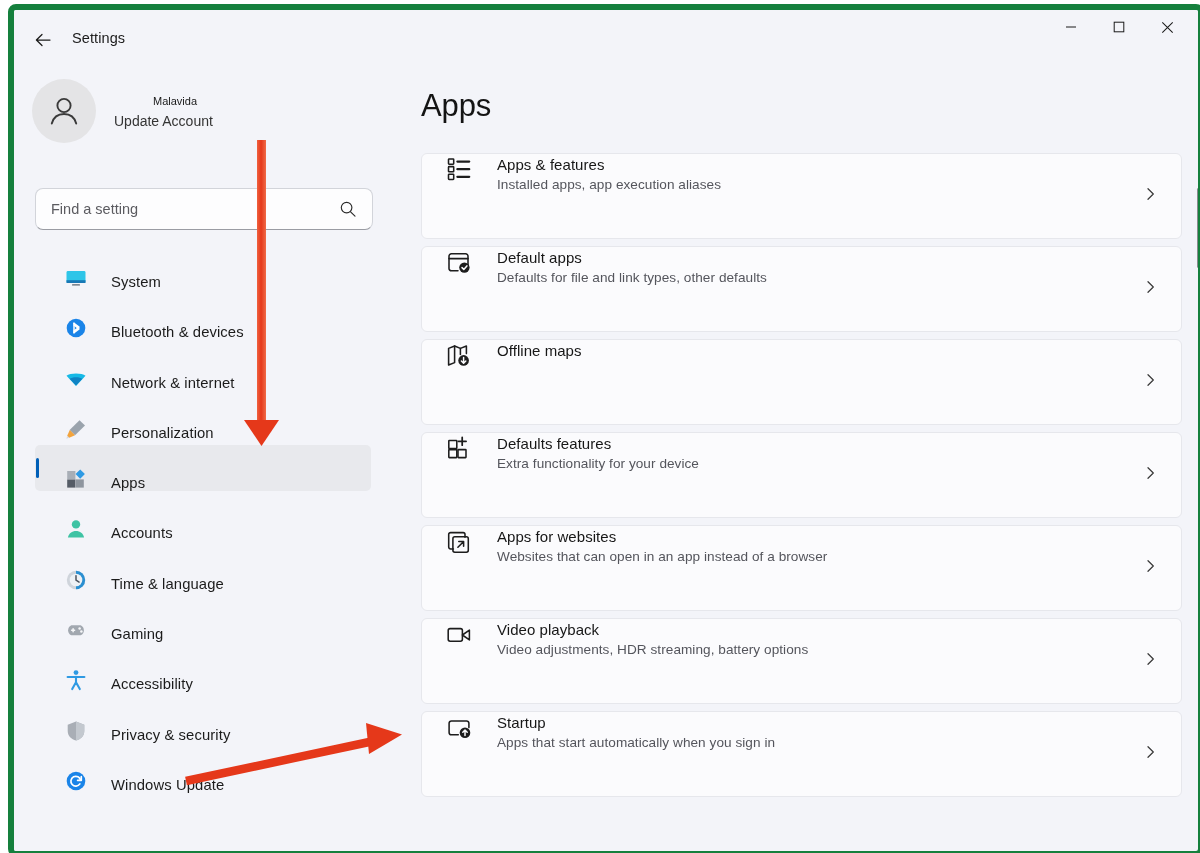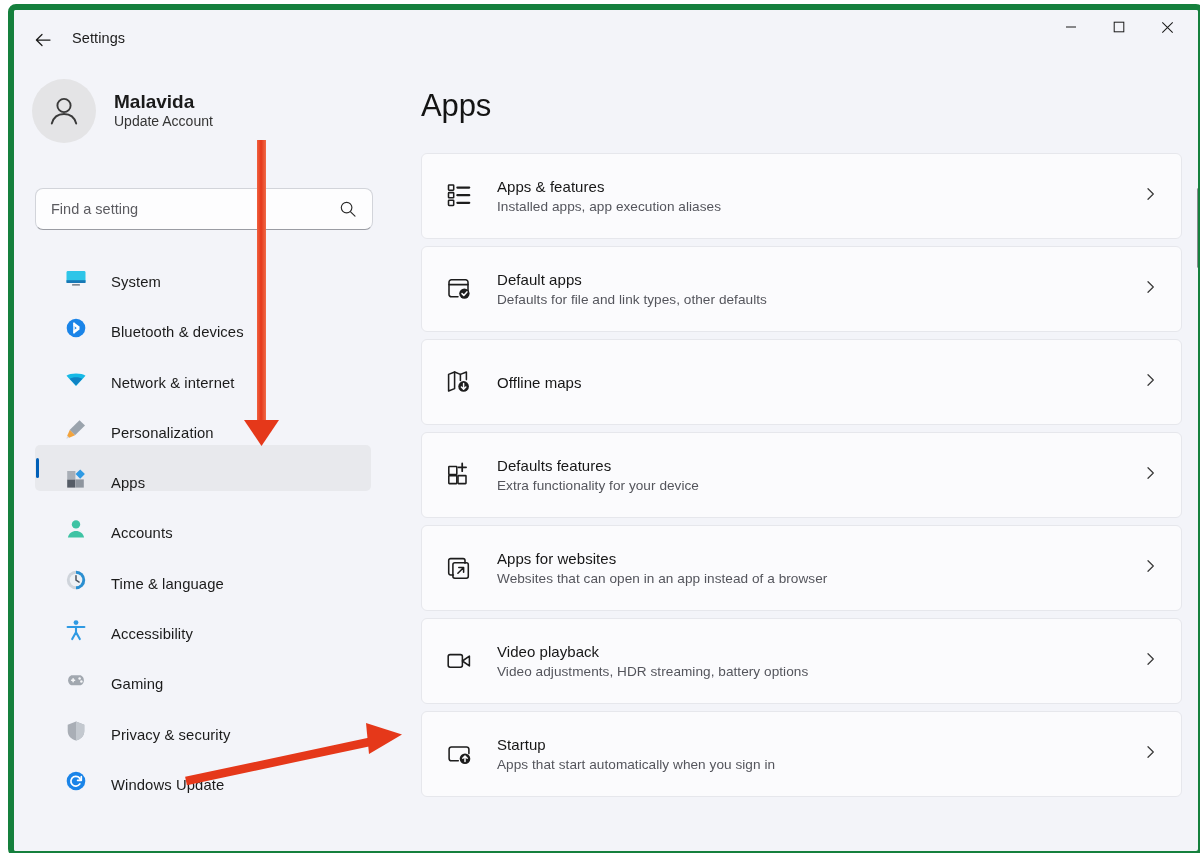--- a/index.html
+++ b/index.html
@@ -61,22 +61,23 @@
     border-radius: 5px; cursor: pointer;
   }
   #avatar {
     width: 64px; height: 64px; border-radius: 50%;
     background: #e4e4e6;
     display: flex; align-items: center; justify-content: center;
     flex: none; margin-left: 4px;
   }
   #profile-text { margin-left: 18px; }
   #profile-name {
-    font-size: 19px; font-weight: bold; color: #1a1a1a;
+    font-size: 11px; font-weight: normal; color: #1a1a1a;
     line-height: 19px;
+    margin-left: 39px;
   }
   #profile-sub {
     font-size: 14px; color: #343434; line-height: 20px;
   }
 
   #searchbox {
     position: absolute; left: 21px; top: 120px;
     width: 336px; height: 40px;
     background: #fdfdfe;
     border: 1px solid #d2d4da;
@@ -141,21 +142,21 @@
     position: absolute; left: 17px; top: 85px;
     width: 761px;
   }
   .card {
     position: relative;
     height: 84px;
     background: #fbfbfd;
     border: 1px solid #e6e7ec;
     border-radius: 6px;
     margin-bottom: 7px;
-    display: flex; align-items: center;
+    display: flex; align-items: flex-start;
     cursor: pointer;
   }
   .card-icon {
     width: 32px; height: 32px; margin-left: 21px;
     flex: none;
     display: flex; align-items: center; justify-content: center;
     color: #1d1d1d;
   }
   .card-text { margin-left: 22px; }
   .card-title {
@@ -310,37 +311,37 @@
               <path d="M12 2.8 A9.2 9.2 0 0 1 12 21.2 Z" fill="#2a8fd1"></path>
               <circle cx="12" cy="12" r="6.3" fill="#eef1f5"></circle>
               <path d="M12 7.6 V12 L15.1 14.1" fill="none" stroke="#49505a" stroke-width="1.45" stroke-linecap="round"></path>
             </svg>
           </span>
           <span class="nav-label">Time &amp; language</span>
         </div>
         <div class="nav-item">
           <span class="nav-icon">
             <svg width="24" height="24" viewBox="0 0 24 24">
-              <circle cx="12" cy="4.6" r="2.4" fill="#2f9ae3"></circle>
-              <path d="M3.6 9 H20.4" stroke="#2f9ae3" stroke-width="2.1" stroke-linecap="round"></path>
-              <path d="M12 8.7 V14.3 M12 14.3 L8.2 21.1 M12 14.3 L15.8 21.1" fill="none" stroke="#2f9ae3" stroke-width="2.1" stroke-linecap="round" stroke-linejoin="round"></path>
-            </svg>
-          </span>
-          <span class="nav-label">Accessibility</span>
-        </div>
-        <div class="nav-item">
-          <span class="nav-icon">
-            <svg width="24" height="24" viewBox="0 0 24 24">
               <path d="M7.3 7.2 H16.7 A5.6 5.6 0 0 1 16.7 17.3 H7.3 A5.6 5.6 0 0 1 7.3 7.2 Z" fill="#a2a8b0"></path>
               <circle cx="15.6" cy="10.6" r="1.25" fill="#f6f7f9"></circle>
               <circle cx="17.4" cy="13.6" r="1.25" fill="#f6f7f9"></circle>
               <path d="M7.6 12.2 H10.6 M9.1 10.7 V13.7" stroke="#f6f7f9" stroke-width="1.5" stroke-linecap="round"></path>
             </svg>
           </span>
           <span class="nav-label">Gaming</span>
+        </div>
+        <div class="nav-item">
+          <span class="nav-icon">
+            <svg width="24" height="24" viewBox="0 0 24 24">
+              <circle cx="12" cy="4.6" r="2.4" fill="#2f9ae3"></circle>
+              <path d="M3.6 9 H20.4" stroke="#2f9ae3" stroke-width="2.1" stroke-linecap="round"></path>
+              <path d="M12 8.7 V14.3 M12 14.3 L8.2 21.1 M12 14.3 L15.8 21.1" fill="none" stroke="#2f9ae3" stroke-width="2.1" stroke-linecap="round" stroke-linejoin="round"></path>
+            </svg>
+          </span>
+          <span class="nav-label">Accessibility</span>
         </div>
         <div class="nav-item">
           <span class="nav-icon">
             <svg width="24" height="24" viewBox="0 0 24 24">
               <path d="M12 2.6 L20.3 5.7 V12 C20.3 17 16.6 20.3 12 21.6 C7.4 20.3 3.7 17 3.7 12 V5.7 Z" fill="#a9aeb6"></path>
               <path d="M12 2.6 L20.3 5.7 V12 C20.3 17 16.6 20.3 12 21.6 Z" fill="#c3c8cf"></path>
             </svg>
           </span>
           <span class="nav-label">Privacy &amp; security</span>
         </div>

